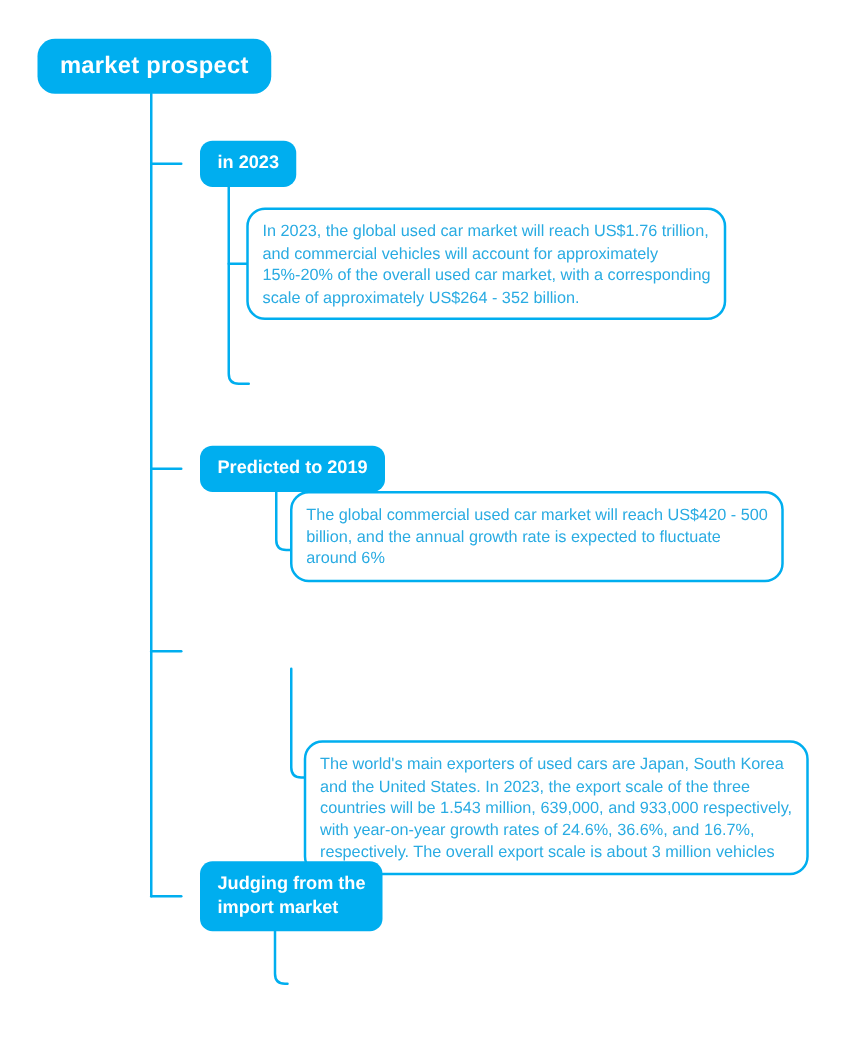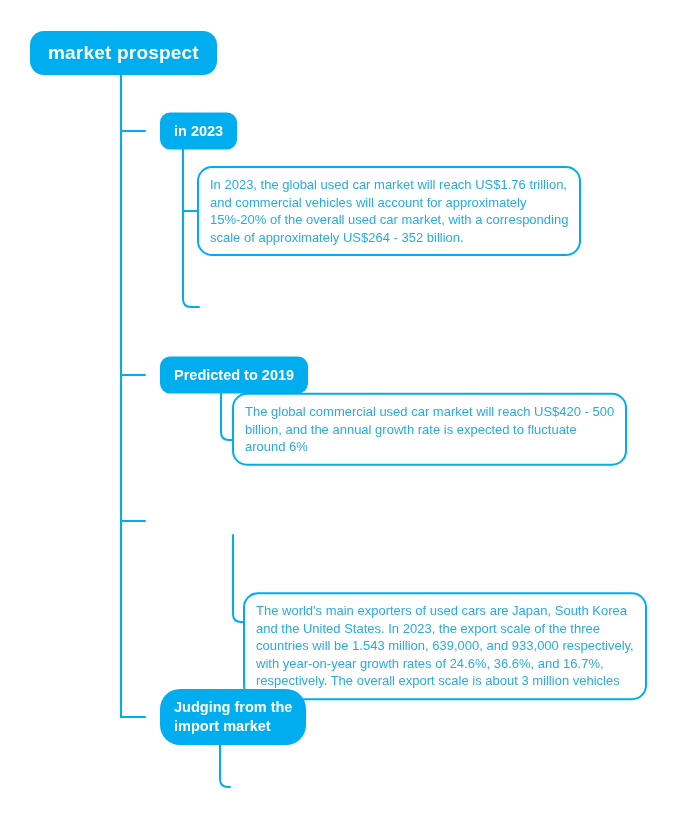--- a/index.html
+++ b/index.html
@@ -65,21 +65,21 @@
     font-size: 13px;
     line-height: 17.5px;
     padding: 8px 11px;
     border-radius: 15px;
     transform: translateY(-50%);
     max-width: 460px;
   }
   .b1 { top: 131px; }
   .b2 { top: 375px; }
   .b3 { top: 521px; }
-  .b4 { top: 717px; border-radius: 20px; }
+  .b4 { top: 717px; }
   .l1 { left: 197px; top: 211px; }
   .l2 { left: 197px; top: 307px; }
   .l3 { left: 232px; top: 429px; }
   .l4 { left: 243px; top: 646px; }
   .l5 { left: 228px; top: 787px; }
 </style>
 </head>
 <body>
 
 <div class="canvas">

